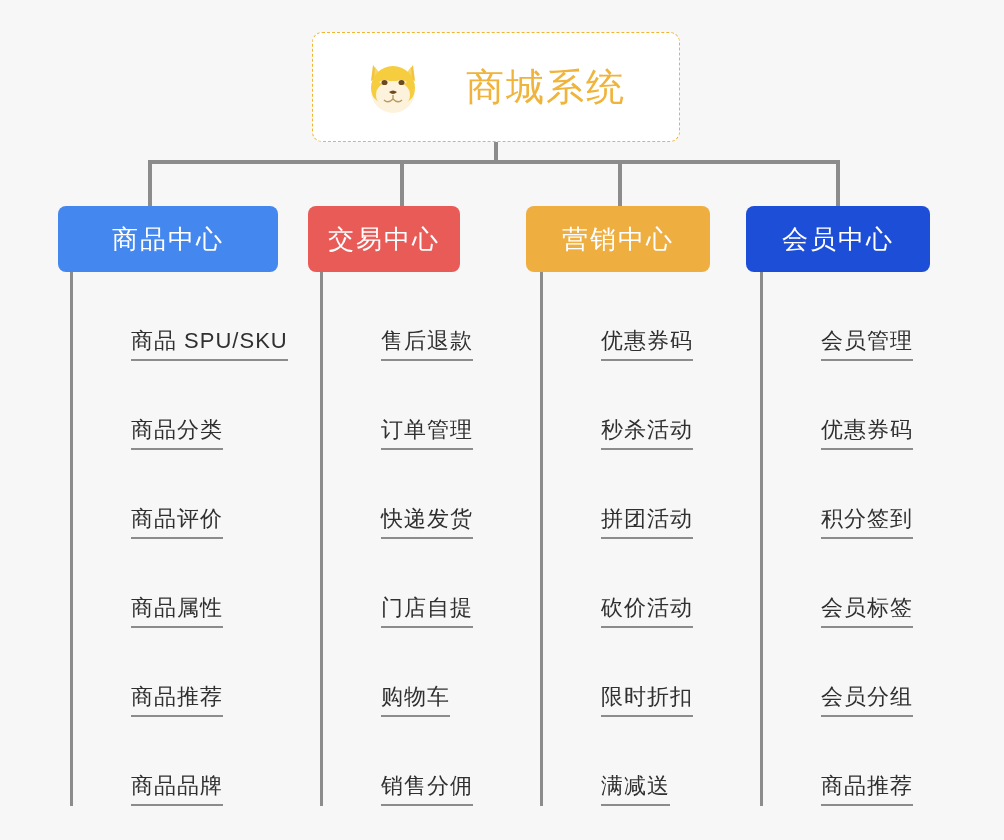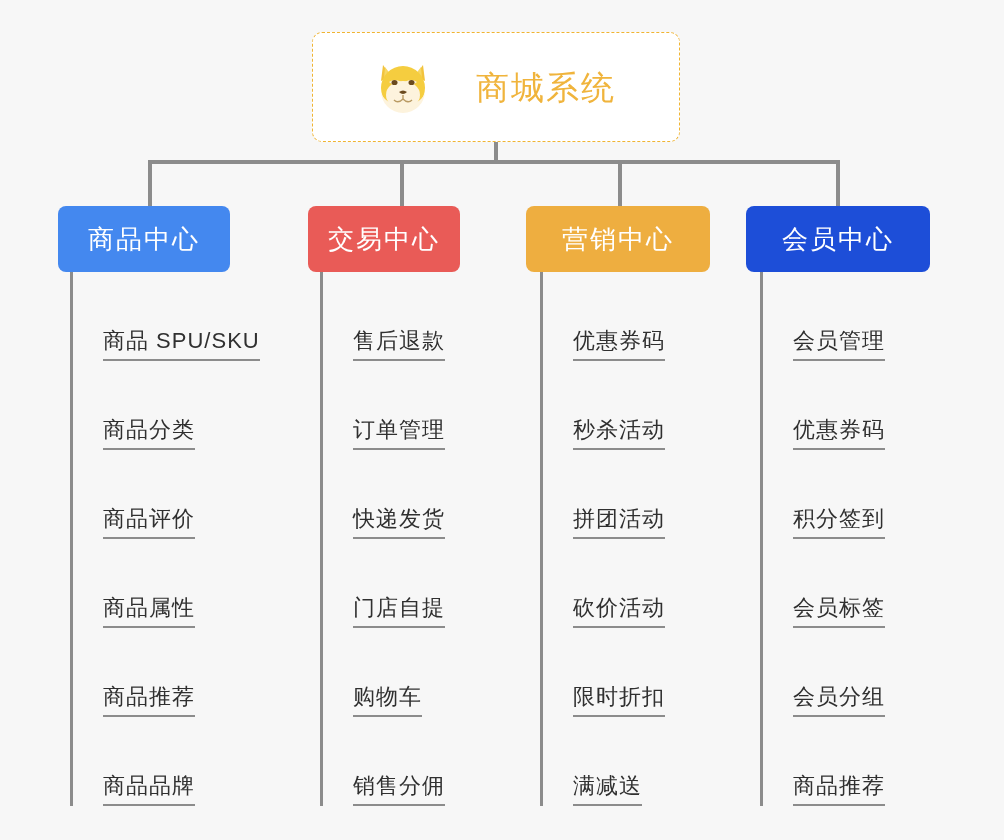--- a/index.html
+++ b/index.html
@@ -32,21 +32,21 @@
     background: #ffffff;
     border: 1px dashed #f0b432;
     border-radius: 10px;
     box-sizing: border-box;
     display: flex;
     align-items: center;
     justify-content: center;
     gap: 14px;
   }
   .root-title {
-    font-size: 33px;
+    font-size: 38px;
     color: #f0b43c;
     letter-spacing: 2px;
     line-height: 1;
     margin-left: 32px;
   }
 
   
   .shiba-icon {
     width: 54px;
     height: 52px;
@@ -82,21 +82,21 @@
     top: 272px;
     width: 240px;
   }
   .leaf-item {
     position: relative;
     height: 89px;
     border-left: 3px solid #8c8c8c;
     box-sizing: border-box;
     display: flex;
     align-items: flex-end;
-    padding-left: 30px;
+    padding-left: 58px;
   }
   .leaf-label {
     display: inline-block;
     font-size: 22px;
     color: #303030;
     line-height: 1.1;
     padding-bottom: 6px;
     border-bottom: 2px solid #8c8c8c;
     white-space: nowrap;
     letter-spacing: 1px;
@@ -129,21 +129,21 @@
   </div>
 
   <div class="conn conn-v" style="left: 494px; top: 142px; height: 22px; background: rgb(140, 140, 140);"></div>
   <div class="conn conn-h" style="left: 148px; top: 160px; width: 692px; background: rgb(140, 140, 140);"></div>
 
   <div class="conn conn-v" style="left: 148px; top: 160px; height: 46px; background: rgb(140, 140, 140);"></div>
   <div class="conn conn-v" style="left: 400px; top: 160px; height: 46px; background: rgb(140, 140, 140);"></div>
   <div class="conn conn-v" style="left: 618px; top: 160px; height: 46px; background: rgb(140, 140, 140);"></div>
   <div class="conn conn-v" style="left: 836px; top: 160px; height: 46px; background: rgb(140, 140, 140);"></div>
 
-  <div class="cat-box" style="left: 58px; top: 206px; width: 172px; background: rgb(68, 136, 239); justify-content: center;">
+  <div class="cat-box" style="left: 58px; top: 206px; width: 220px; background: rgb(68, 136, 239); justify-content: center;">
     <span>商品中心</span>
   </div>
   <div class="cat-box" style="left: 308px; top: 206px; width: 152px; background: rgb(233, 91, 87);">
     <span>交易中心</span>
   </div>
   <div class="cat-box" style="left: 526px; top: 206px; width: 184px; background: rgb(238, 174, 64);">
     <span>营销中心</span>
   </div>
   <div class="cat-box" style="left: 746px; top: 206px; width: 184px; background: #1d4ed8;">
     <span>会员中心</span>

